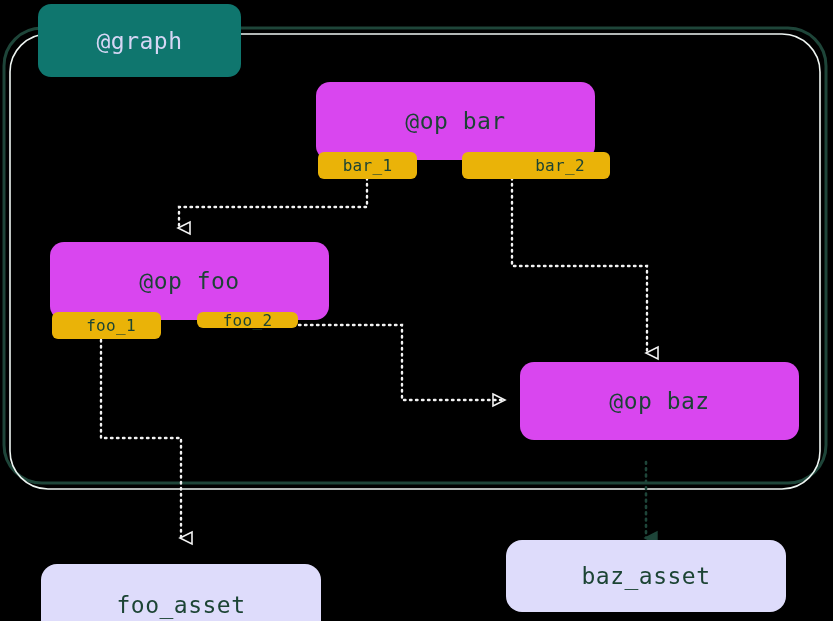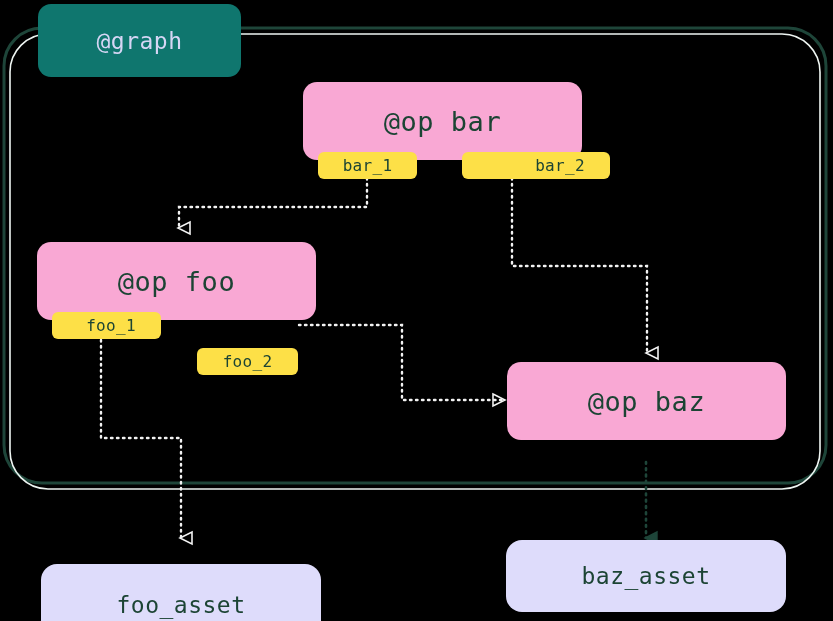--- a/index.html
+++ b/index.html
@@ -24,24 +24,25 @@
   }
   .node {
     position: absolute;
     box-sizing: border-box;
     display: flex;
     align-items: center;
     justify-content: center;
     border-radius: 14px;
   }
   .op-node {
-    background: #f9a8d4;
+    background: #d946ef;
     color: #1c4434;
-    font-size: 27px;
+    font-size: 23px;
     letter-spacing: 0.5px;
+    margin-left: 13px;
   }
   .asset-node {
     background: #dedcfb;
     color: #1c4434;
     font-size: 23px;
     letter-spacing: 0.5px;
     border-radius: 16px;
   }
   .graph-label {
     position: absolute;
@@ -50,21 +51,21 @@
     font-size: 23px;
     border-radius: 13px;
     display: flex;
     align-items: center;
     justify-content: center;
     z-index: 6;
     letter-spacing: 0.5px;
   }
   .port {
     position: absolute;
-    background: #fde047;
+    background: #eab308;
     color: #1c4434;
     font-size: 16px;
     border-radius: 6px;
     display: flex;
     align-items: center;
     justify-content: center;
     z-index: 5;
     letter-spacing: 0.3px;
   }
 </style>
@@ -107,21 +108,21 @@
   <div class="node op-node" style="left:303px; top:82px; width:279px; height:78px;">
     <span>@op bar</span>
   </div>
   <div class="port" style="left:318px; top:152px; width:99px; height:27px;">bar_1</div>
   <div class="port" style="left:462px; top:152px; width:100px; height:27px;padding-left:48px;">bar_2</div>
 
   <div class="node op-node" style="left:37px; top:242px; width:279px; height:78px;">
     <span>@op foo</span>
   </div>
   <div class="port" style="left:52px; top:312px; width:100px; height:27px;padding-left:9px;">foo_1</div>
-  <div class="port" style="left:197px; top:312px; width:101px; height:27px;margin-top:36px;">foo_2</div>
+  <div class="port" style="left:197px; top:312px; width:101px; height:16px;">foo_2</div>
 
   <div class="node op-node" style="left:507px; top:362px; width:279px; height:78px;">
     <span>@op baz</span>
   </div>
 
   <div class="node asset-node" style="left:41px; top:528px; width:280px; height:81px;margin-top:36px;">
     <span>foo_asset</span>
   </div>
   <div class="node asset-node" style="left:506px; top:540px; width:280px; height:72px;">
     <span>baz_asset</span>

